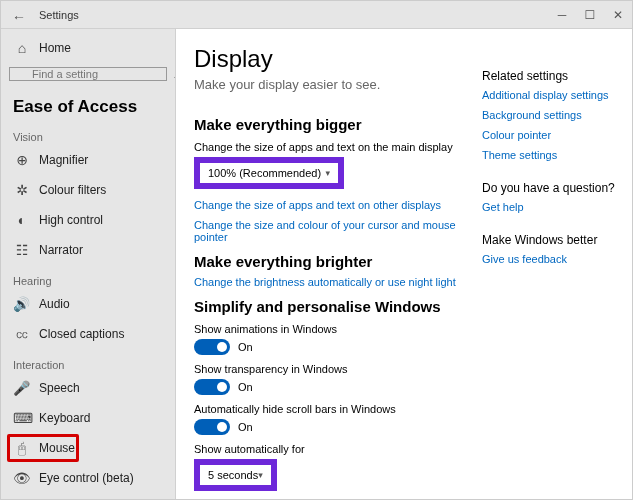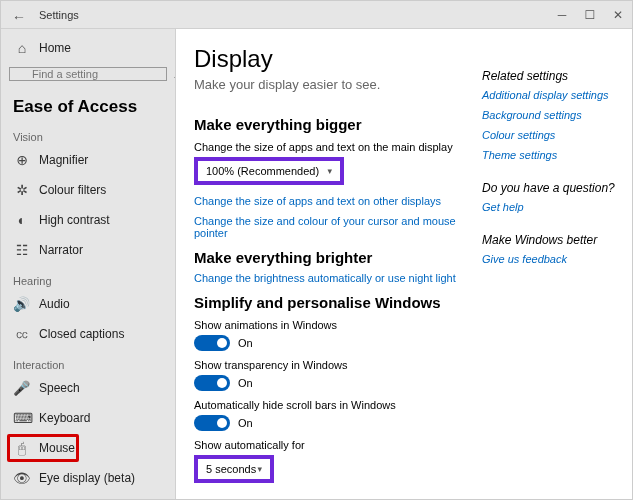--- a/index.html
+++ b/index.html
@@ -16,26 +16,26 @@
 .nav-item .ico { width: 18px; text-align: center; margin-right: 8px; color: #444; font-size: 14px; }
 .search { margin: 4px 8px 8px 8px; height: 14px; border: 1px solid #999; background: #e6e6e6; display: flex; align-items: center; padding: 0 22px; }
 .search input { flex: 1; border: none; background: transparent; font-size: 11px; color: #555; outline: none; }
 .search .mag { color: #666; font-size: 12px; }
 .group-title { padding: 8px 12px 4px 12px; font-weight: 600; font-size: 17px; }
 .group-sub { padding: 10px 12px 2px 12px; font-size: 11px; color: #666; }
 .nav-item.highlight { position: relative; }
 .nav-item.highlight::after { content: ""; position: absolute; left: 6px; top: 1px; right: 96px; bottom: 1px; border: 3px solid #d40000; border-radius: 2px; pointer-events: none; }
 .main { flex: 1; display: flex; overflow: hidden; }
 .content { flex: 1; padding: 16px 18px 8px 18px; overflow-y: auto; }
-.rightcol { width: 150px; padding: 40px 12px 0 0; font-size: 11px; font-style: italic; }
+.rightcol { width: 150px; padding: 40px 12px 0 0; font-size: 11px; }
 h1 { font-size: 24px; font-weight: 400; margin-bottom: 4px; }
 .subtitle { font-size: 13px; color: #666; margin-bottom: 24px; }
 h2 { font-size: 15px; font-weight: 600; margin: 10px 0 6px 0; }
 .label { font-size: 11px; margin: 8px 0 4px 0; }
-.select { display: inline-flex; align-items: center; justify-content: space-between; border: 4px solid #6d28d9; padding: 4px 8px; font-size: 11px; min-width: 150px; margin-bottom: 6px; }
+.select { display: inline-flex; align-items: center; justify-content: space-between; border: 6px solid #6d28d9; padding: 4px 8px; font-size: 11px; min-width: 150px; margin-bottom: 6px; }
 .select .chev { font-size: 9px; color: #555; }
 .link { color: #0067c0; font-size: 11px; display: block; margin: 4px 0 8px 0; cursor: pointer; }
 .toggle-row { display: flex; align-items: center; margin: 2px 0 8px 0; }
 .toggle { width: 36px; height: 16px; border-radius: 8px; background: #005fb8; position: relative; margin-right: 8px; }
 .toggle::after { content: ""; position: absolute; width: 10px; height: 10px; border-radius: 50%; background: #fff; right: 3px; top: 3px; }
 .toggle-label { font-size: 11px; }
 .rh { font-size: 12px; font-weight: 400; color: #000; margin-bottom: 6px; }
 .rlink { color: #0067c0; font-size: 11px; display: block; margin-bottom: 8px; cursor: pointer; }
 .rsec { margin-bottom: 20px; }
 </style>
@@ -68,21 +68,21 @@
       <div class="nav-item">
           <span class="ico">⊕</span>
           <span>Magnifier</span>
         </div>
       <div class="nav-item">
           <span class="ico">✲</span>
           <span>Colour filters</span>
         </div>
       <div class="nav-item">
           <span class="ico">◐</span>
-          <span>High contrast</span>
+          <span>High control</span>
         </div>
       <div class="nav-item">
           <span class="ico">☷</span>
           <span>Narrator</span>
         </div>
 
       <div class="group-sub">Hearing</div>
       <div class="nav-item">
           <span class="ico">🔊</span>
           <span>Audio</span>
@@ -100,21 +100,21 @@
       <div class="nav-item">
           <span class="ico">⌨</span>
           <span>Keyboard</span>
         </div>
       <div class="nav-item highlight">
           <span class="ico">🖰</span>
           <span>Mouse</span>
         </div>
       <div class="nav-item">
           <span class="ico">👁</span>
-          <span>Eye display (beta)</span>
+          <span>Eye control (beta)</span>
         </div>
     </div>
 
     <div class="main">
       <div class="content">
         <h1>Display</h1>
         <div class="subtitle">Make your display easier to see.</div>
 
         <h2>Make everything bigger</h2>
         <div class="label">Change the size of apps and text on the main display</div>
@@ -161,21 +161,21 @@
         </div>
 
         
       </div>
 
       <div class="rightcol">
         <div class="rsec">
           <div class="rh">Related settings</div>
           <span class="rlink">Additional display settings</span>
           <span class="rlink">Background settings</span>
-          <span class="rlink">Colour settings</span>
+          <span class="rlink">Colour pointer</span>
           <span class="rlink">Theme settings</span>
         </div>
         <div class="rsec">
           <div class="rh">Do you have a question?</div>
           <span class="rlink">Get help</span>
         </div>
         <div class="rsec">
           <div class="rh">Make Windows better</div>
           <span class="rlink">Give us feedback</span>
         </div>

